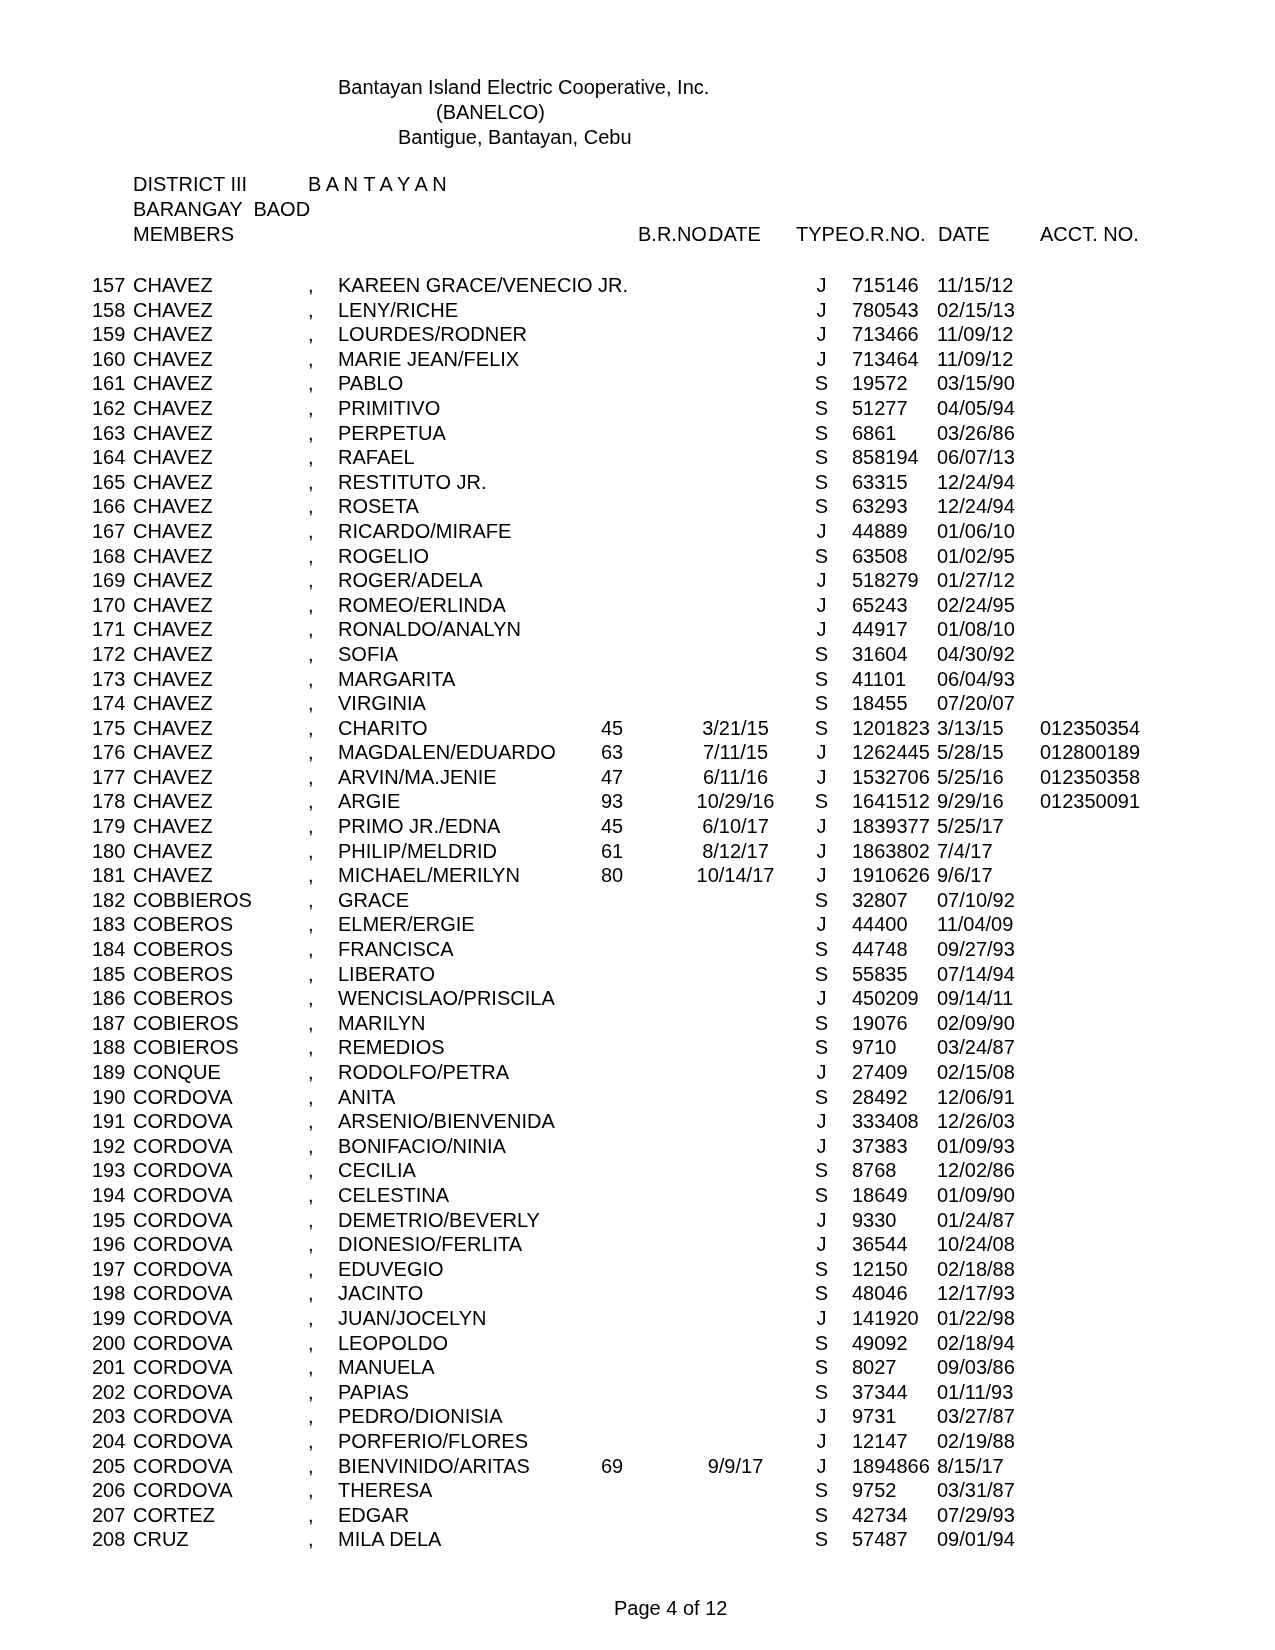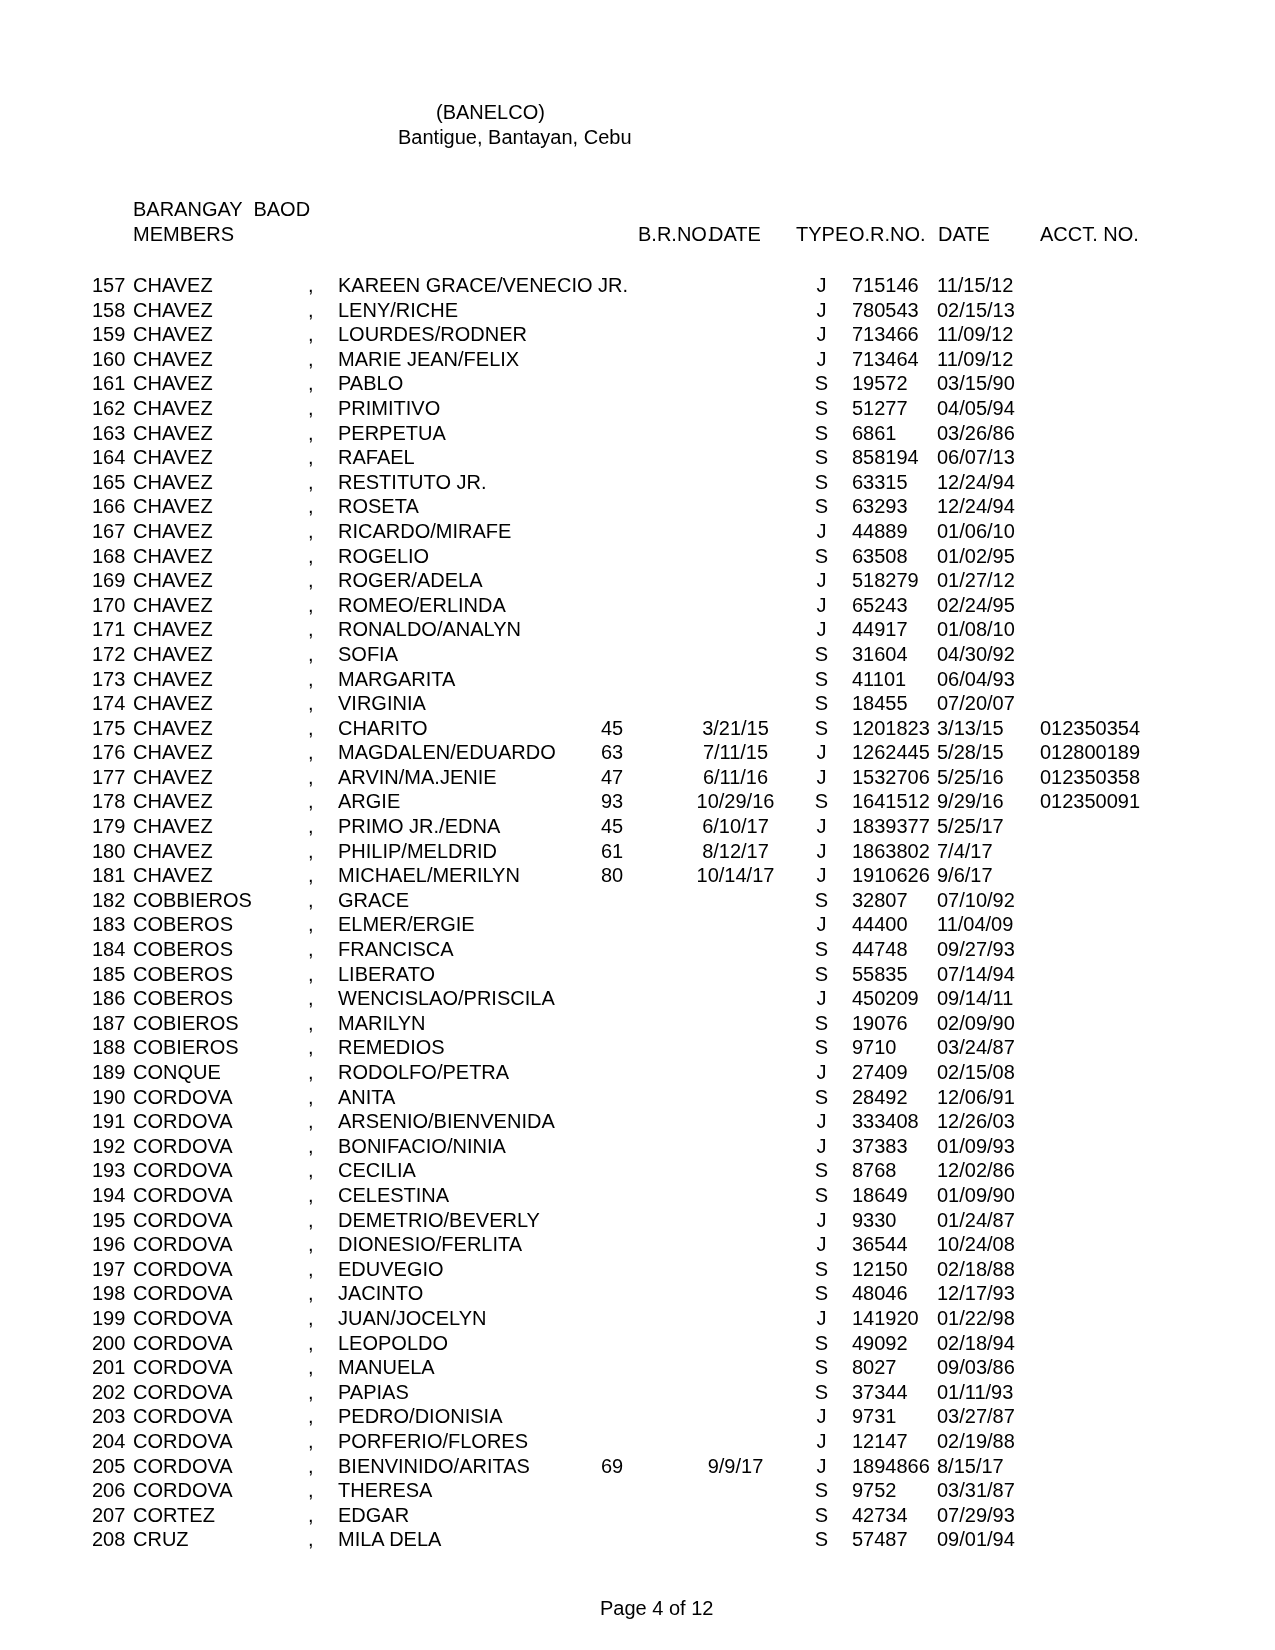--- a/index.html
+++ b/index.html
@@ -31,30 +31,35 @@
   .col-ordate{left:937px;}
   .col-acct{left:1040px;}
   
   .h-members{left:133px;}
   .h-brno{left:601px;width:74px;text-align:center;margin-left:37px;}
   .h-date1{left:709px;}
   .h-type{left:796px;}
   .h-orno{left:849px;}
   .h-date2{left:938px;}
   .h-acct{left:1040px;}
-  .footer{position:absolute;top:1596px;left:600px;line-height:25px;white-space:pre;}
+  .footer{position:absolute;top:1596px;left:614px;line-height:25px;white-space:pre;}
 </style>
 </head>
 <body>
 
 <div class="page">
 
+  <div class="abs" style="left:338px;top:75px;line-height:25px;">Bantayan Island Electric Cooperative, Inc.</div>
   <div class="abs" style="left:436px;top:100px;line-height:25px;">(BANELCO)</div>
   <div class="abs" style="left:398px;top:125px;line-height:25px;">Bantigue, Bantayan, Cebu</div>
 
+  <div class="line" style="top:172px">
+    <span style="left:133px">DISTRICT III</span>
+    <span style="left:308px">B A N T A Y A N</span>
+  </div>
 
   <div class="line" style="top:197px">
     <span class="bold" style="left:133px">BARANGAY  BAOD</span>
   </div>
 
   <div class="line" style="top:222px">
     <span class="h-members">MEMBERS</span>
     <span class="h-brno">B.R.NO.</span>
     <span class="h-date1">DATE</span>
     <span class="h-type">TYPE</span>

